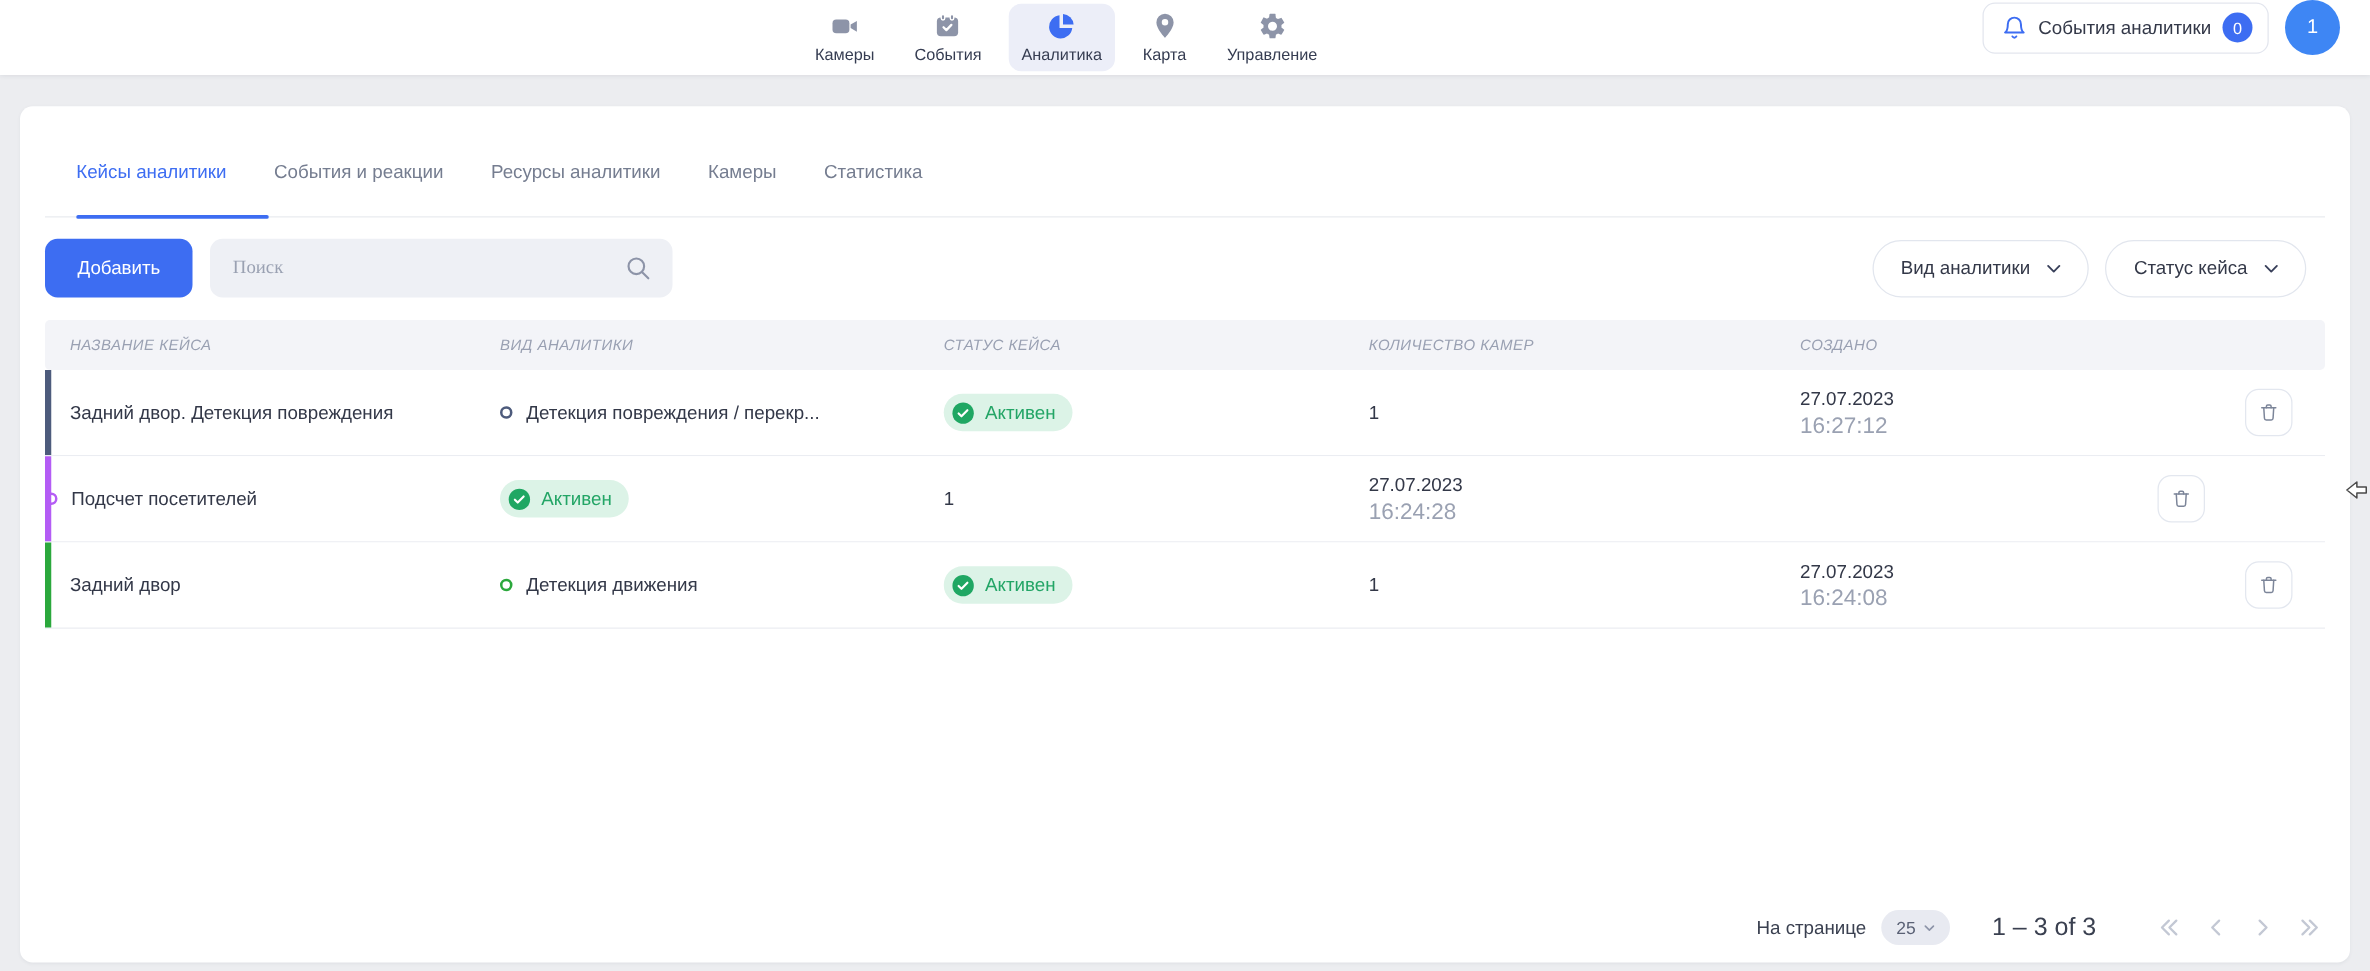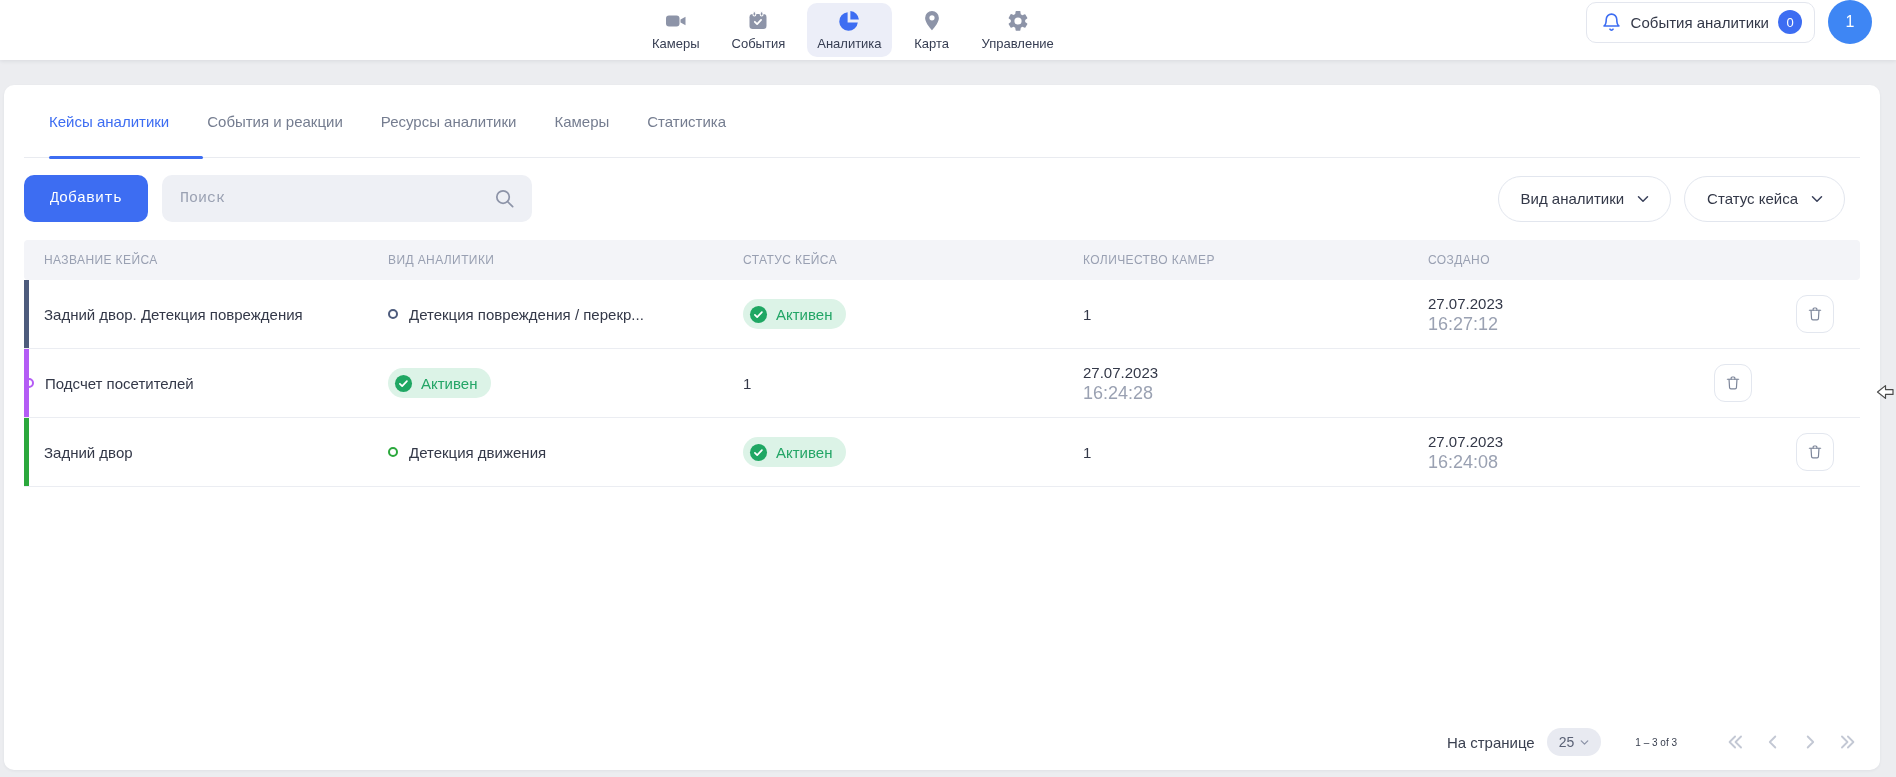--- a/index.html
+++ b/index.html
@@ -50,24 +50,24 @@
     display:flex; align-items:center; justify-content:center; padding:0 7px;
   }
   .avatar {
     width:44px; height:44px; border-radius:50%;
     background:#3E86F4; color:#fff; font-size:16px; font-weight:500;
     display:flex; align-items:center; justify-content:center; cursor:pointer;
   }
 
   
   .card {
-    position:absolute; left:4px; right:16px; top:85px; height:685px;
+    position:absolute; left:16px; right:16px; top:85px; height:685px;
     background:#fff; border-radius:10px;
     box-shadow:0 1px 3px rgba(40,48,70,.06);
-    padding:0 20px;
+    padding:16px 20px;
   }
 
   
   .tabs {
     height:73px; display:flex; align-items:center;
     border-bottom:1px solid #E9EBF0;
     padding-left:25px;
   }
   .tab {
     font-size:15px; color:#757D90; margin-right:38px; cursor:pointer;
@@ -77,48 +77,48 @@
   .tab.active::after {
     content:""; position:absolute; left:0; bottom:-1px;
     width:calc(100% + 34px); height:3px; background:#3D6DF2; border-radius:2px;
   }
 
   
   .toolbar { margin-top:17px; height:47px; display:flex; align-items:center; }
   .btn-add {
     height:47px; padding:0 26px; border:none; border-radius:10px;
     background:#3D6DF2; color:#fff; font-size:15px; cursor:pointer;
-    font-family:Liberation Mono, monospace;
+    font-family:Liberation Sans, sans-serif;
   }
   .search-wrap { position:relative; margin-left:14px; width:370px; }
   .search-input {
     width:100%; height:47px; border:none; border-radius:10px;
     background:#EEF0F5; padding:0 48px 0 18px;
-    font-size:15px; color:#333848; font-family:Liberation Mono, monospace; outline:none;
+    font-size:15px; color:#333848; font-family:Liberation Serif, serif; outline:none;
   }
   .search-input::placeholder { color:#9AA1B2; }
   .search-icon {
     position:absolute; right:16px; top:12px; color:#8D94A8;
   }
   .toolbar-right { margin-left:auto; display:flex; gap:13px; padding-right:15px; }
   .filter-pill {
     height:46px; padding:0 18px 0 22px; border:1px solid #E2E6EE; border-radius:23px;
     background:#fff; display:flex; align-items:center; gap:10px;
     font-size:15px; color:#333848; cursor:pointer; white-space:nowrap;
   }
   .filter-pill .chev { color:#39405A; }
 
   
   .tgrid {
     display:grid;
     grid-template-columns:364px 355px 340px 345px 350px 1fr;
     align-items:center;
   }
   .thead {
-    margin-top:18px; height:40px; background:#F3F4F8; border-radius:4px;
+    margin-top:18px; height:40px; background:#F3F4F8; border-radius:4px;font-style:italic;
   }
   .th {
     font-size:12px; color:#99A0B2; letter-spacing:.4px; white-space:nowrap;
   }
   .th.first { padding-left:20px; }
   .trow {
     height:69px; border-bottom:1px solid #EBEDF2; position:relative; cursor:pointer;
     background:#fff;
   }
   .accent { position:absolute; left:0; top:0; bottom:0; width:5px; }
@@ -159,21 +159,21 @@
   .footer {
     position:absolute; right:22px; bottom:14px;
     display:flex; align-items:center;
   }
   .per-page-label { font-size:15px; color:#3A4050; margin-right:12px; }
   .per-page-pill {
     height:28px; padding:0 10px 0 12px; border-radius:14px; background:#E8EAF1;
     display:flex; align-items:center; gap:4px; font-size:14px; color:#5A6175; cursor:pointer;
   }
   .per-page-pill .chev { color:#8D94A8; }
-  .range-text { font-size:10px; color:#3A4050; margin:0 0 0 34px; }
+  .range-text { font-size:20px; color:#3A4050; margin:0 0 0 34px; }
   .pager { display:flex; align-items:center; gap:15px; margin-left:48px; color:#C3C8D4; }
   .pg-btn { cursor:pointer; display:flex; }
   .flip { transform:scaleX(-1); }
 
   
   .mouse-cursor { position:absolute; left:1876px; top:384px; z-index:20; }
 </style>
 </head>
 <body>
 

